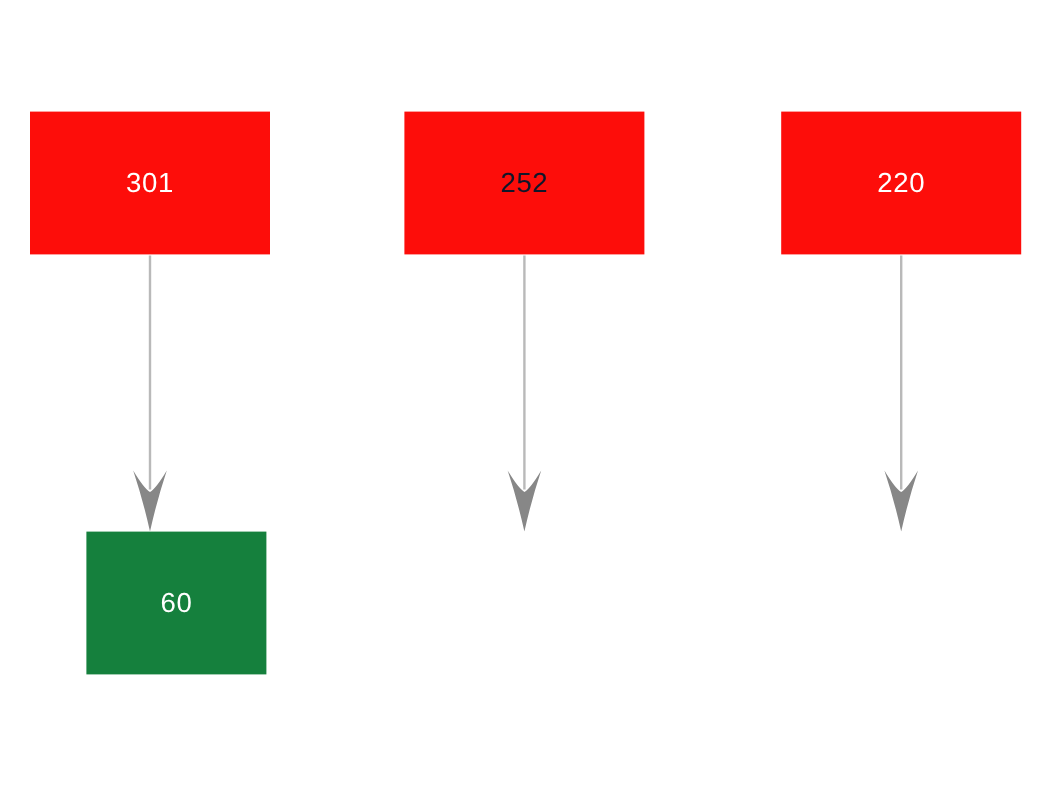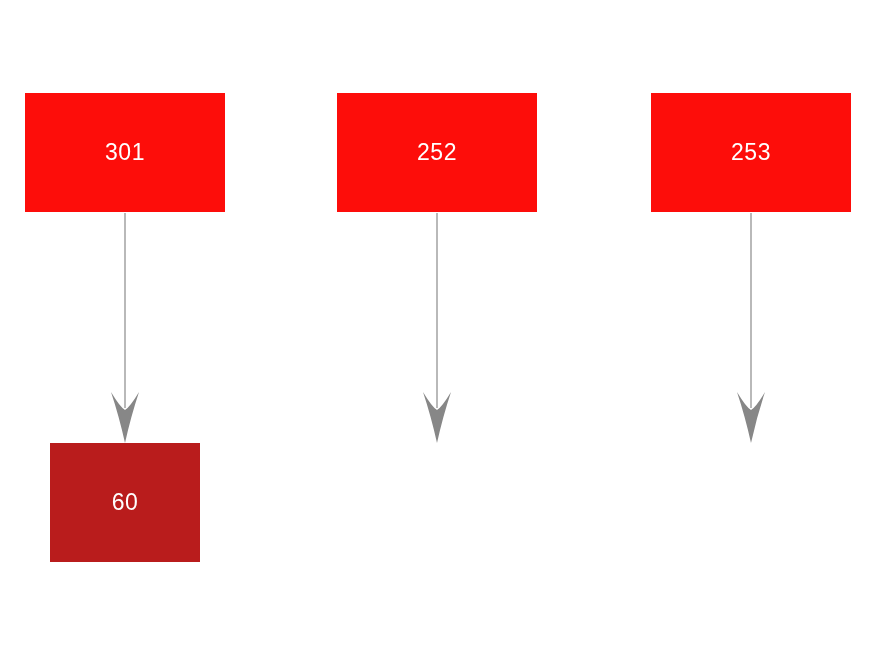--- a/index.html
+++ b/index.html
@@ -58,36 +58,36 @@
 <body style="background-color: rgb(255, 255, 255);">
 
 <div class="diagram-column col-1">
   <div class="node source" style="background-color: rgb(253, 13, 10);">
     <span class="node-label" style="color: rgb(255, 255, 255);">301</span>
   </div>
   <svg class="arrow" viewBox="0 0 30 231">
     <line x1="15" y1="1" x2="15" y2="196" stroke-width="2" stroke="#b9b9b9"></line>
     <path d="M15 231 Q9 204 1 180 Q10 195 15 198 Q20 195 29 180 Q21 204 15 231 Z" fill="#878787"></path>
   </svg>
-  <div class="node target" style="background-color: #b91c1c;">
+  <div class="node target" style="background-color: #15803d; margin-left: 22px;">
     <span class="node-label" style="color: rgb(255, 255, 255);">60</span>
   </div>
 </div>
 
 <div class="diagram-column col-2">
   <div class="node source" style="background-color: rgb(253, 13, 10);">
-    <span class="node-label" style="color: #ffffff;">252</span>
+    <span class="node-label" style="color: #0f172a;">252</span>
   </div>
   <svg class="arrow" viewBox="0 0 30 231">
     <line x1="15" y1="1" x2="15" y2="196" stroke-width="2" stroke="#b9b9b9"></line>
     <path d="M15 231 Q9 204 1 180 Q10 195 15 198 Q20 195 29 180 Q21 204 15 231 Z" fill="#878787"></path>
   </svg>
 </div>
 
 <div class="diagram-column col-3">
   <div class="node source" style="background-color: rgb(253, 13, 10);">
-    <span class="node-label" style="color: rgb(255, 255, 255);">253</span>
+    <span class="node-label" style="color: rgb(255, 255, 255);">220</span>
   </div>
   <svg class="arrow" viewBox="0 0 30 231">
     <line x1="15" y1="1" x2="15" y2="196" stroke-width="2" stroke="#b9b9b9"></line>
     <path d="M15 231 Q9 204 1 180 Q10 195 15 198 Q20 195 29 180 Q21 204 15 231 Z" fill="#878787"></path>
   </svg>
 </div>
 
 </body></html>

